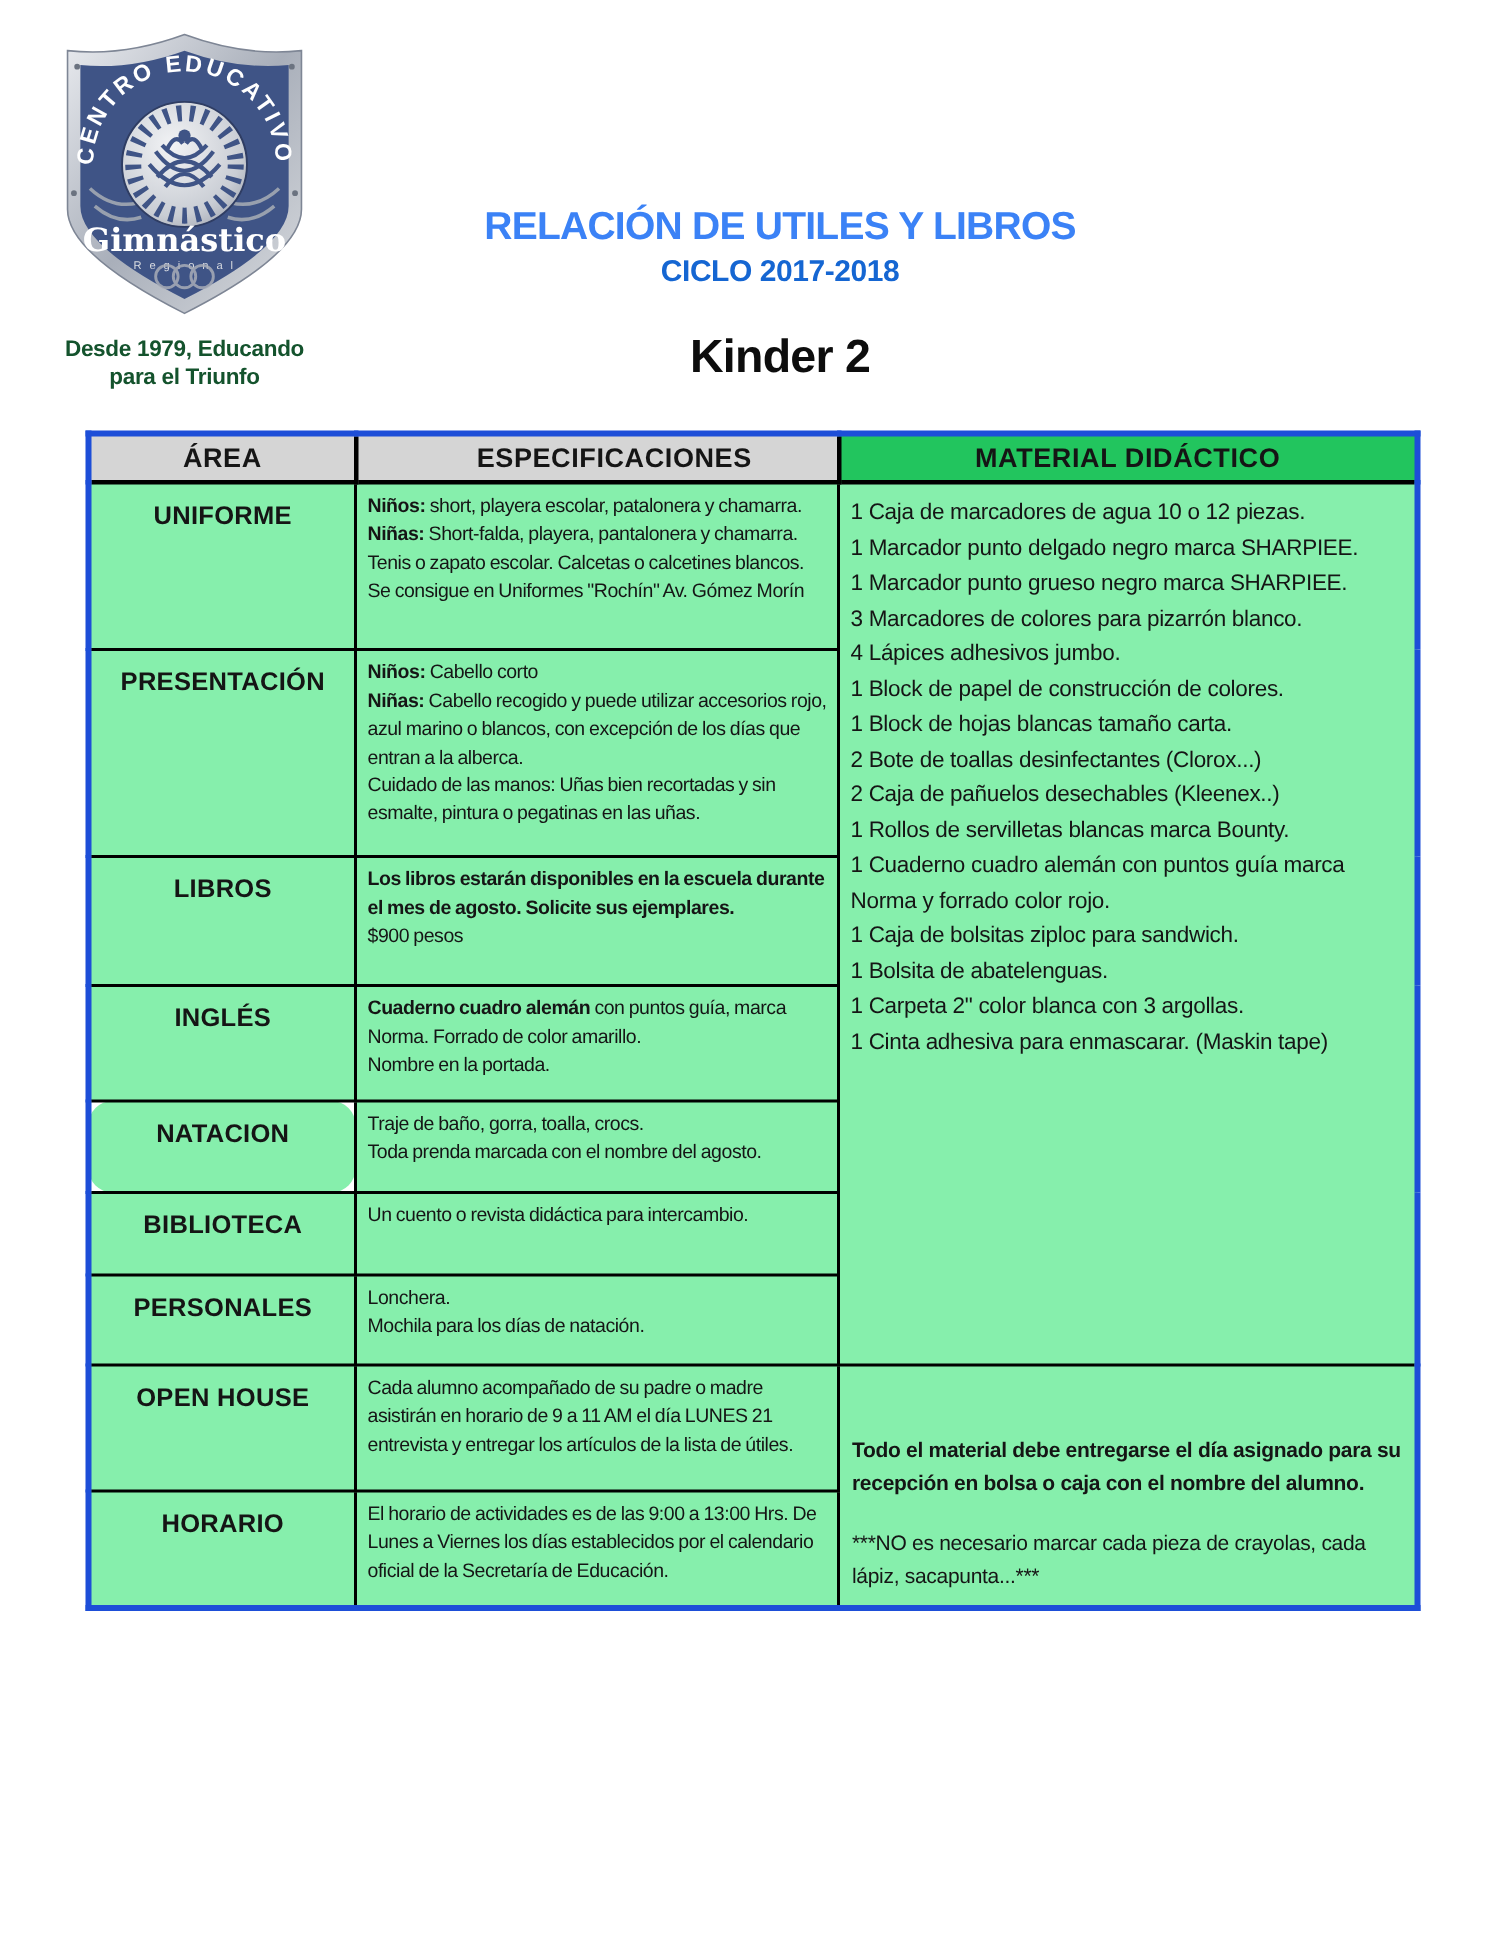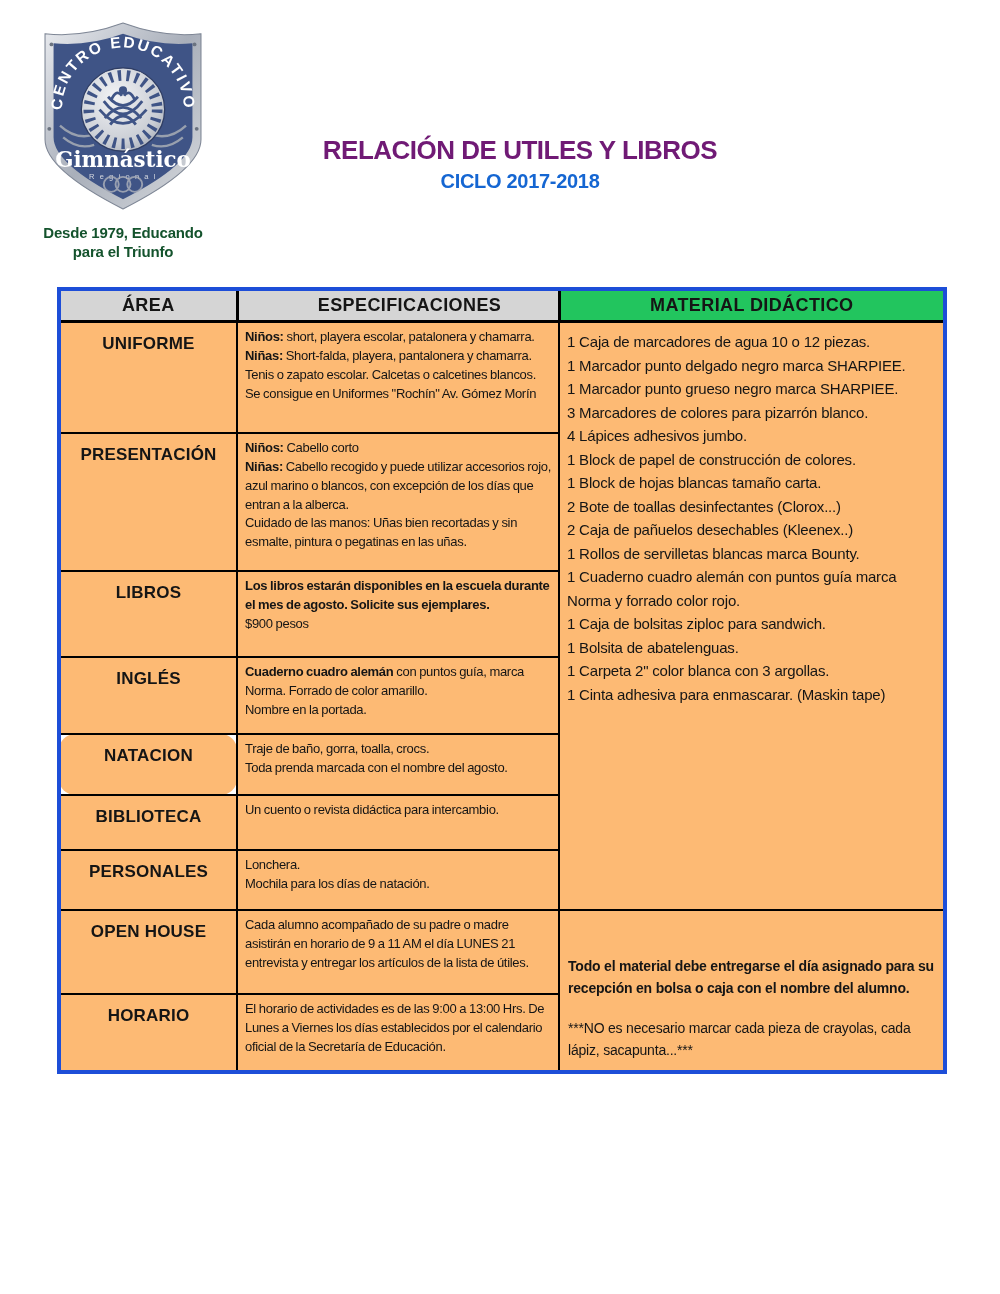--- a/index.html
+++ b/index.html
@@ -18,21 +18,21 @@
 
   
   table.supplies{position:absolute;left:57px;top:287px;width:886px;border-collapse:collapse;table-layout:fixed;}
   table.supplies col.c1{width:178px;}
   table.supplies col.c2{width:322px;}
   table.supplies col.c3{width:386px;}
   table.supplies th{
     background:#d5d5d5;border:3px solid #000;height:27px;
     font-size:18px;font-weight:bold;letter-spacing:0.4px;text-align:center;vertical-align:middle;
   }
-  table.supplies td{border:2px solid #000;vertical-align:top;background:#fdba74;}
+  table.supplies td{border:2px solid #000;vertical-align:top;background:#86efac;}
   table.supplies{border:4px solid #1d4ed8;}
 
   td.area-cell{
     text-align:center;font-weight:bold;font-size:17px;letter-spacing:0.2px;
     padding-top:11px;
   }
   td.spec-cell{
     padding:5px 7px;font-size:13px;line-height:1.45;letter-spacing:-0.3px;word-spacing:-0.5px;
   }
   .spec-par{margin:0;}
@@ -109,22 +109,23 @@
         <circle cx="91" cy="152" r="7"></circle>
       </g>
     </svg>
     <div class="tagline">
       <div>Desde 1979, Educando</div>
       <div>para el Triunfo</div>
     </div>
   </div>
 
   <div class="title-block">
-    <div class="doc-title" style="color: #701a75;">RELACIÓN DE UTILES Y LIBROS</div>
+    <div class="doc-title" style="color: #3b82f6;">RELACIÓN DE UTILES Y LIBROS</div>
     <div class="doc-subtitle" style="color: rgb(21, 102, 210);">CICLO 2017-2018</div>
+    <div class="grade-title">Kinder 2</div>
   </div>
 
   <table class="supplies">
     <colgroup>
         <col class="c1">
         <col class="c2">
         <col class="c3">
       </colgroup>
     <thead>
       <tr>

